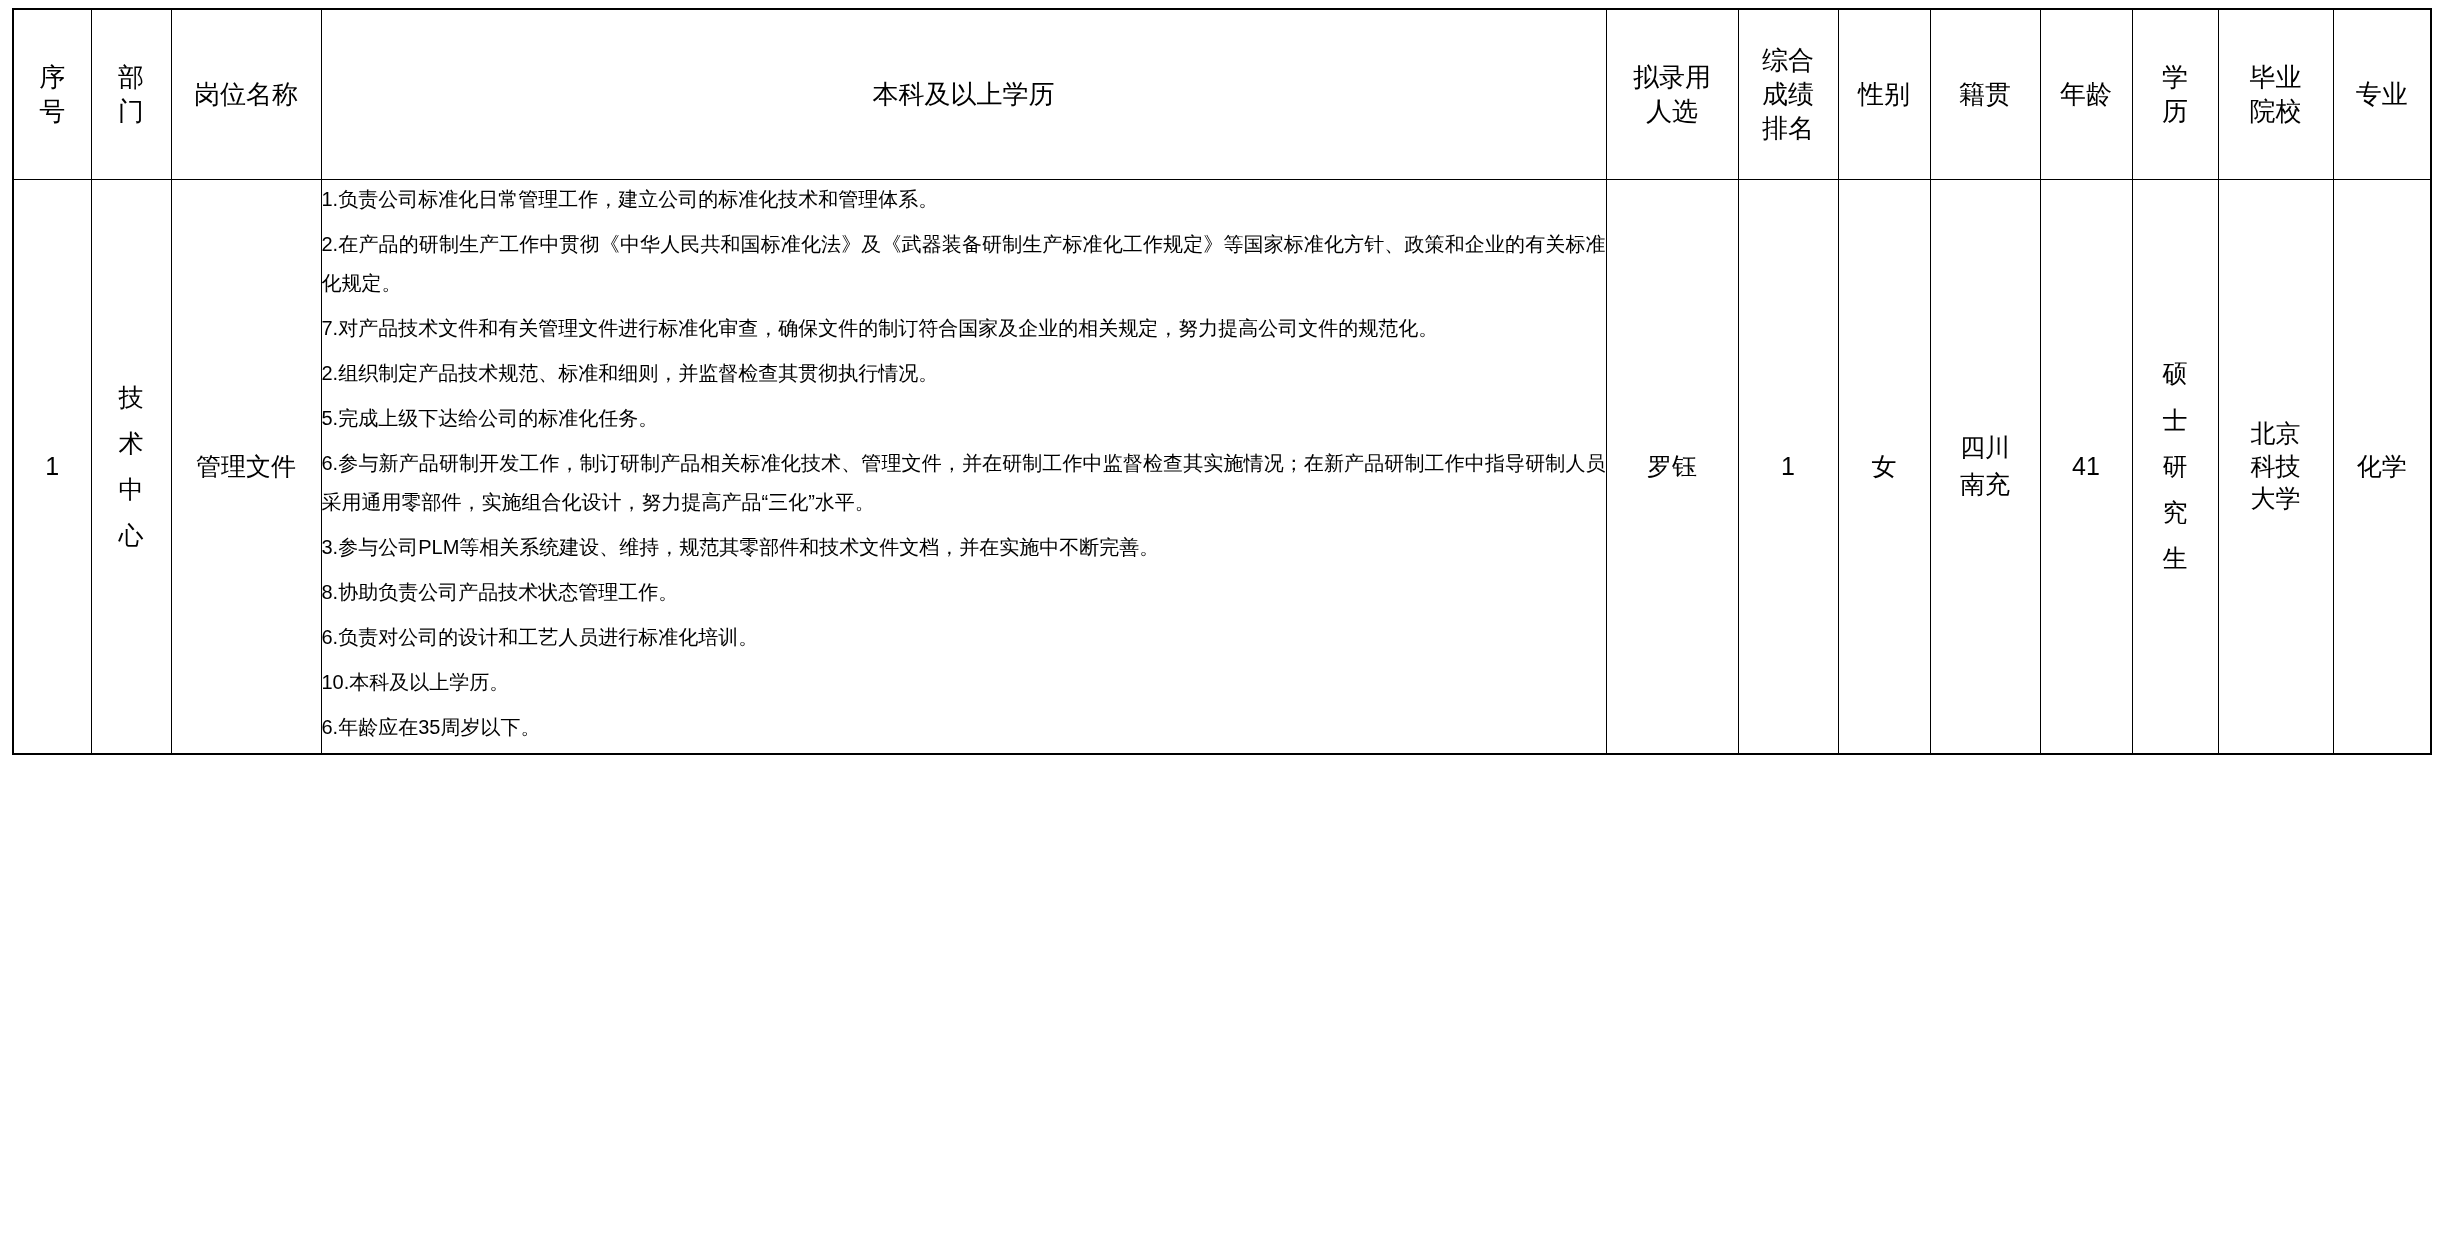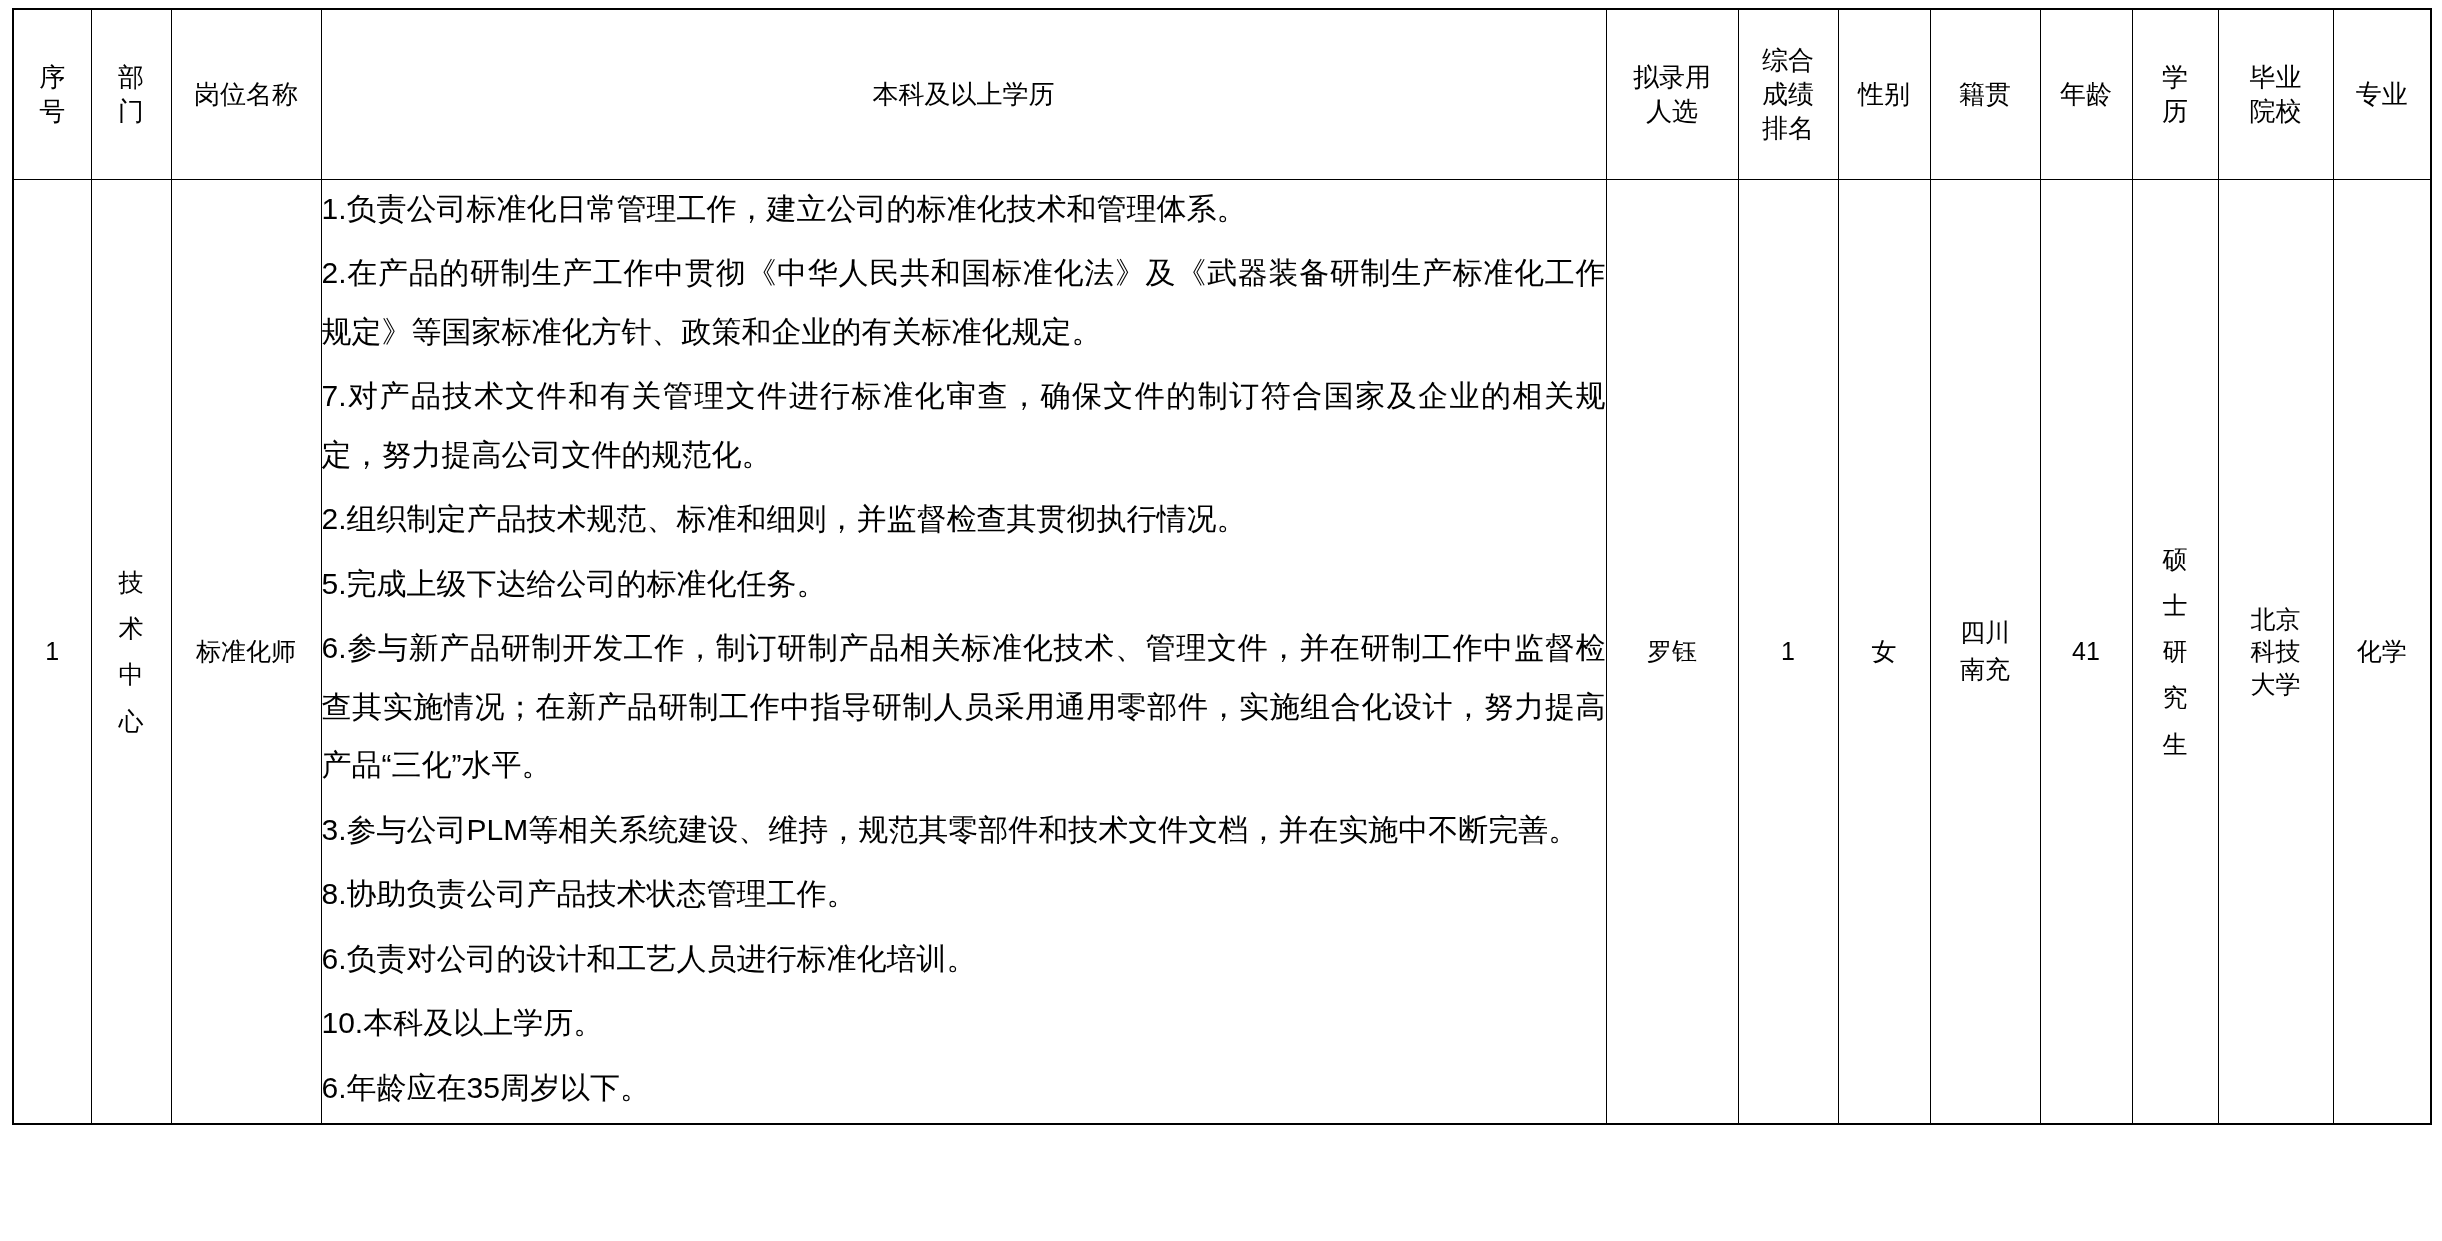--- a/index.html
+++ b/index.html
@@ -73,21 +73,21 @@
     writing-mode: initial;
   }
   .vstack span {
     display: block;
     text-align: center;
   }
   td.req-cell {
     text-align: left;
     vertical-align: top;
     padding: 18px 18px 10px 18px;
-    font-size: 30px;
+    font-size: 20px;
     line-height: 1.05;
   }
   .req-list {
     margin: 0;
     padding: 0;
     list-style: none;
   }
   .req-list li {
     margin: 0 0 6px 0;
     padding: 0;
@@ -169,21 +169,21 @@
       <tr>
         <td class="seq-cell">1</td>
         <td class="vertical-cell">
           <span class="vstack">
             <span>技</span>
             <span>术</span>
             <span>中</span>
             <span>心</span>
           </span>
         </td>
-        <td class="center-text">标准化师</td>
+        <td class="center-text">管理文件</td>
         <td class="req-cell">
           <ul class="req-list">
             <li>1.负责公司标准化日常管理工作，建立公司的标准化技术和管理体系。</li>
             <li>2.在产品的研制生产工作中贯彻《中华人民共和国标准化法》及《武器装备研制生产标准化工作规定》等国家标准化方针、政策和企业的有关标准化规定。</li>
             <li>7.对产品技术文件和有关管理文件进行标准化审查，确保文件的制订符合国家及企业的相关规定，努力提高公司文件的规范化。</li>
             <li>2.组织制定产品技术规范、标准和细则，并监督检查其贯彻执行情况。</li>
             <li>5.完成上级下达给公司的标准化任务。</li>
             <li>6.参与新产品研制开发工作，制订研制产品相关标准化技术、管理文件，并在研制工作中监督检查其实施情况；在新产品研制工作中指导研制人员采用通用零部件，实施组合化设计，努力提高产品“三化”水平。</li>
             <li>3.参与公司PLM等相关系统建设、维持，规范其零部件和技术文件文档，并在实施中不断完善。</li>
             <li>8.协助负责公司产品技术状态管理工作。</li>

